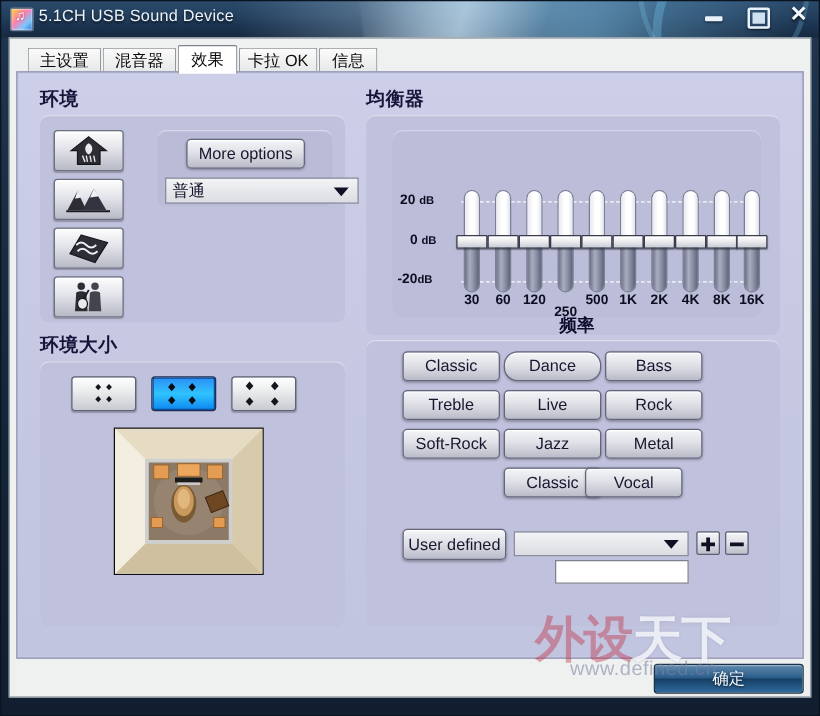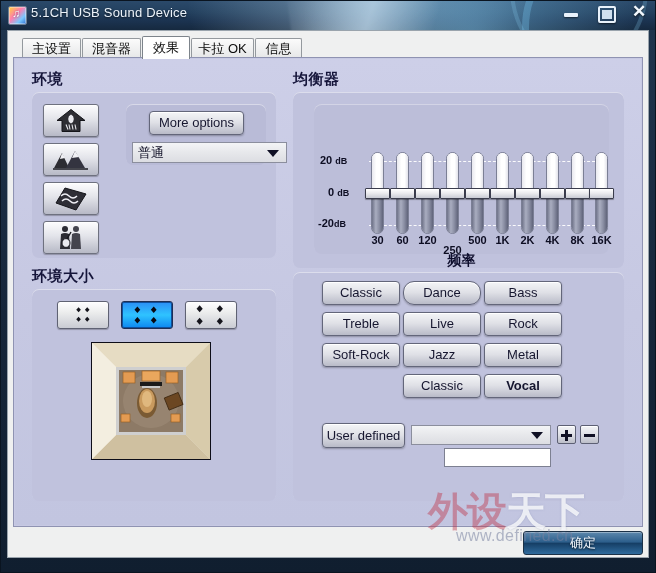--- a/index.html
+++ b/index.html
@@ -668,21 +668,21 @@
 
       <div class="btn3d preset" style="left:308px; top:254px;">Treble</div>
       <div class="btn3d preset" style="left:389px; top:254px;">Live</div>
       <div class="btn3d preset" style="left:470px; top:254px;">Rock</div>
 
       <div class="btn3d preset" style="left:308px; top:285px;">Soft-Rock</div>
       <div class="btn3d preset" style="left:389px; top:285px;">Jazz</div>
       <div class="btn3d preset" style="left:470px; top:285px;">Metal</div>
 
       <div class="btn3d preset" style="left:389px; top:316px;">Classic</div>
-      <div class="btn3d preset" style="left:470px; top:316px;font-weight:bold;">Vocal</div>
+      <div class="btn3d preset" style="left:454px; top:316px;">Vocal</div>
 
       <div class="btn3d" id="userdef" style="left:308px; top:365px;">User defined</div>
 
       <div class="combo" style="left:397px; top:367px; width:140px; height:20px; line-height:20px;">
         <span class="ctext"></span>
         <span class="carrow"></span>
       </div>
 
       <div class="pmbtn" style="left:543px; top:367px;">
         <span class="hbar"></span>

